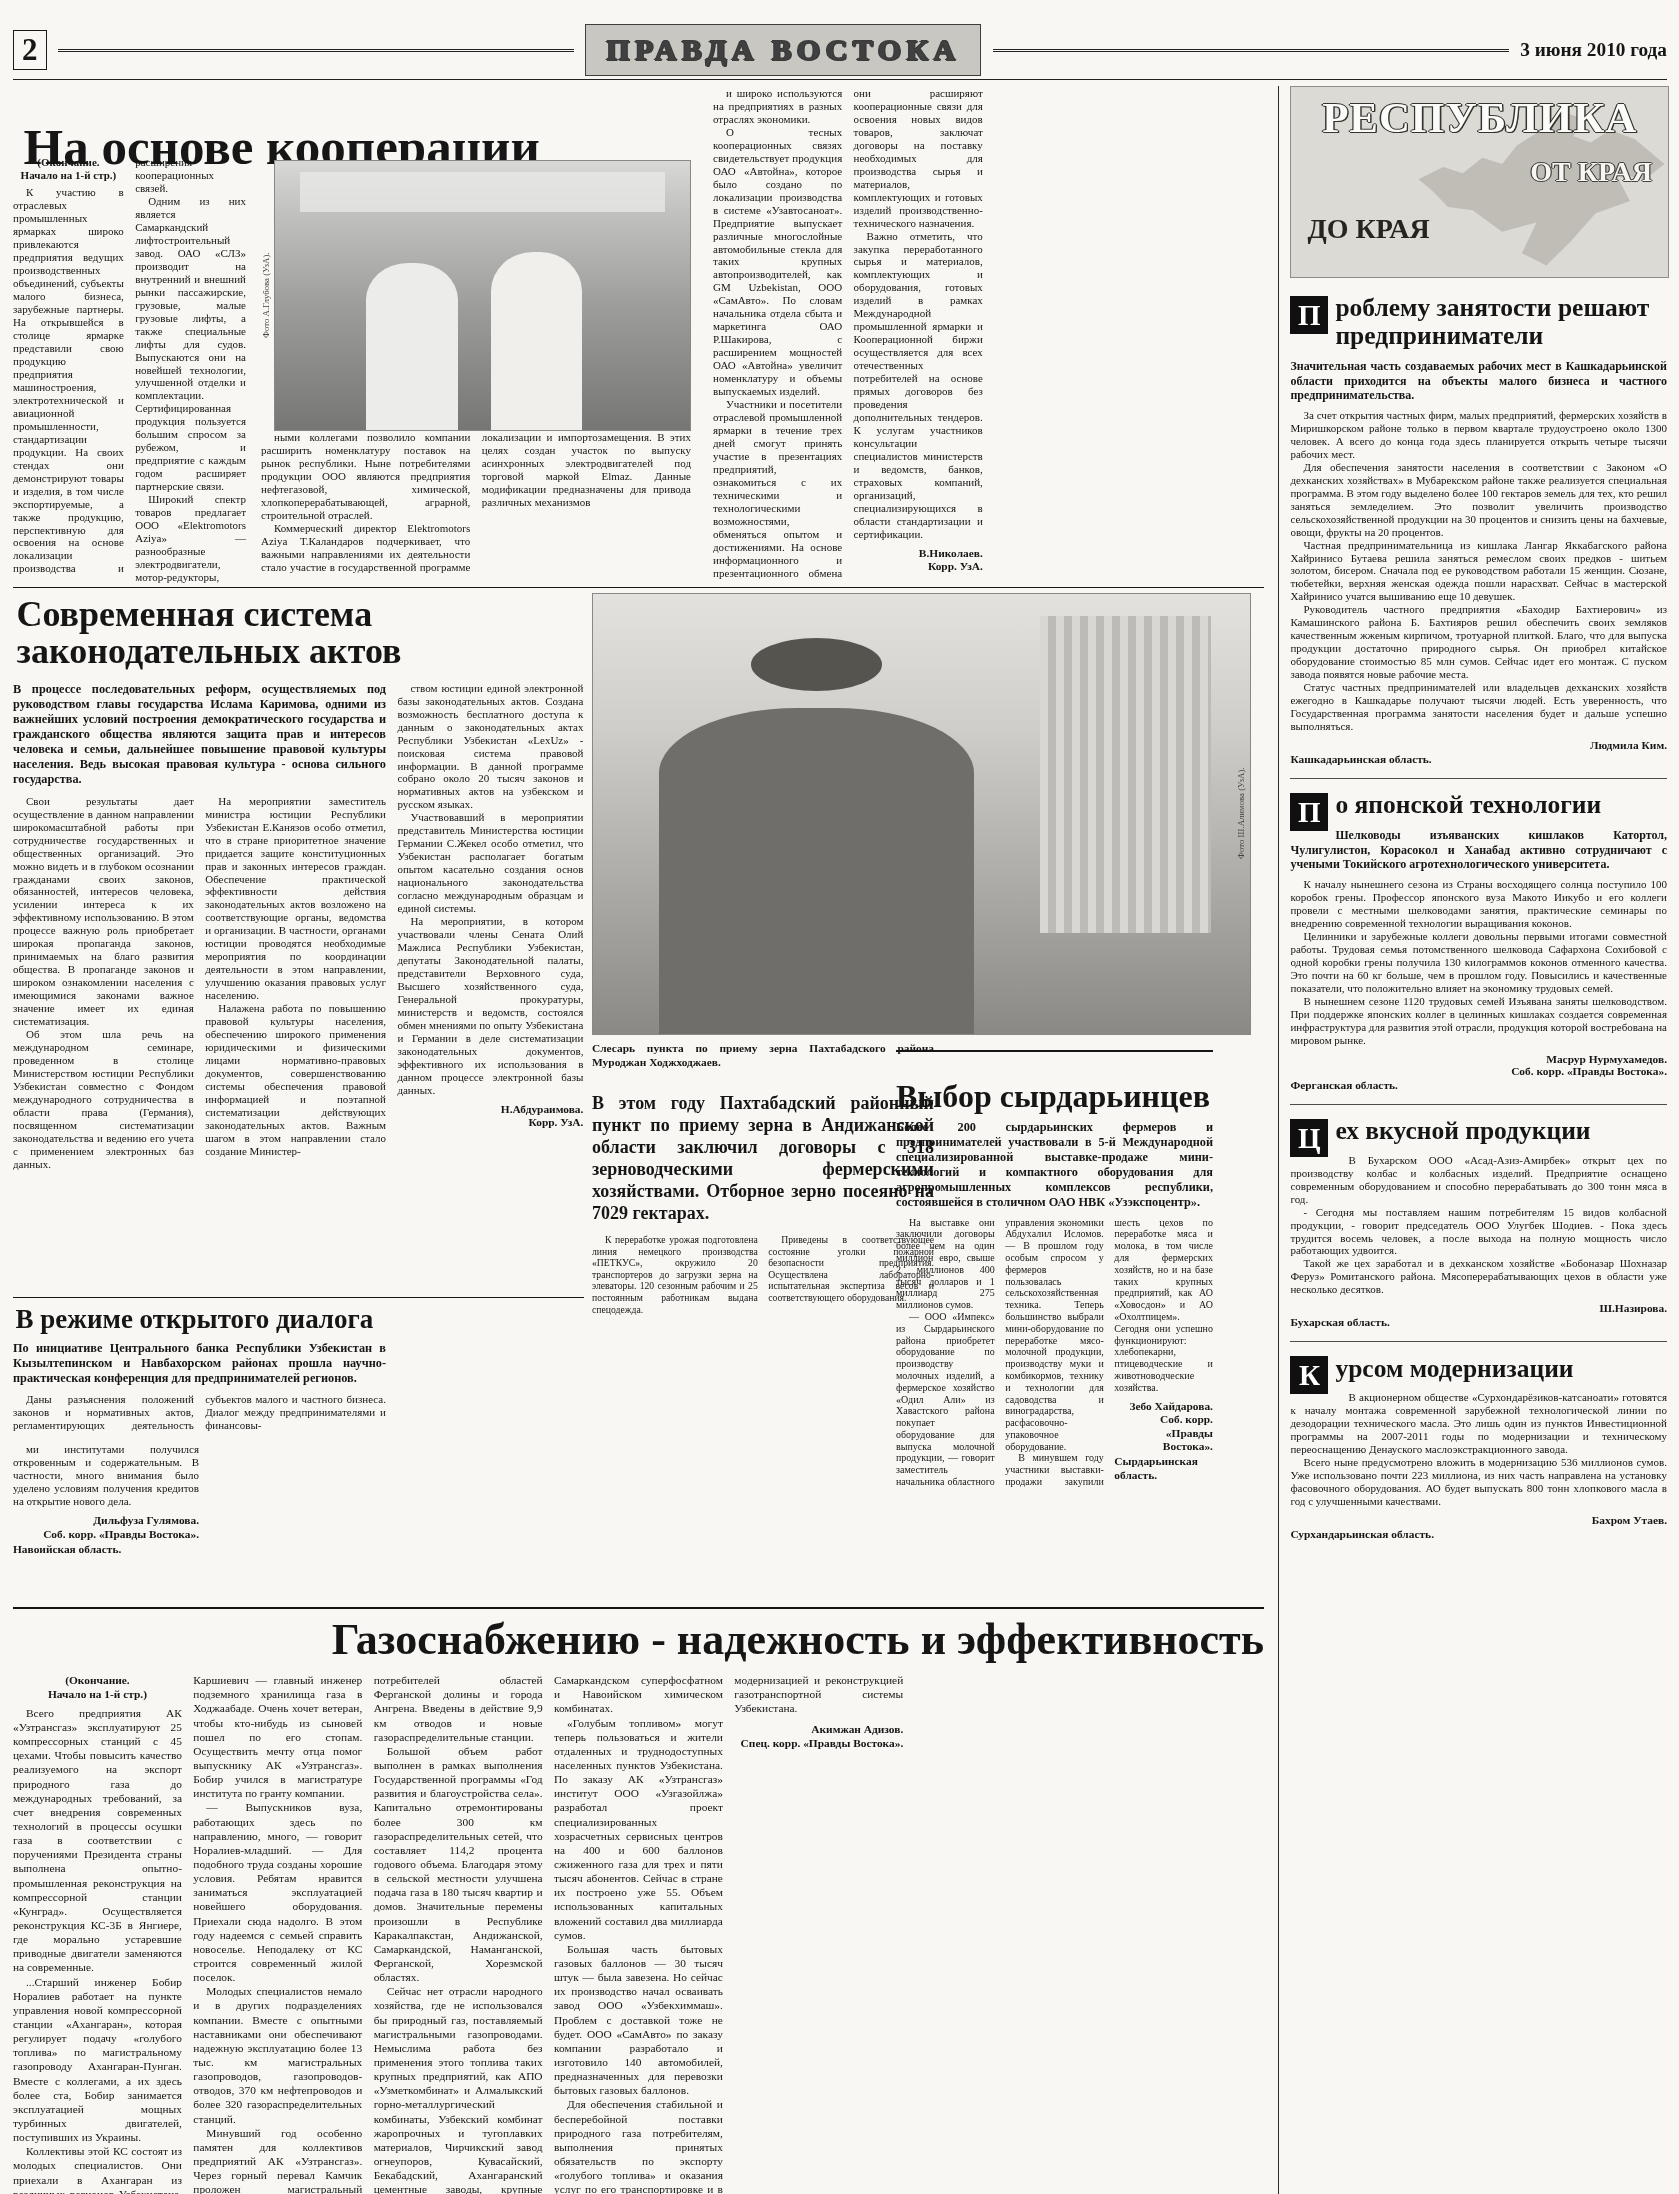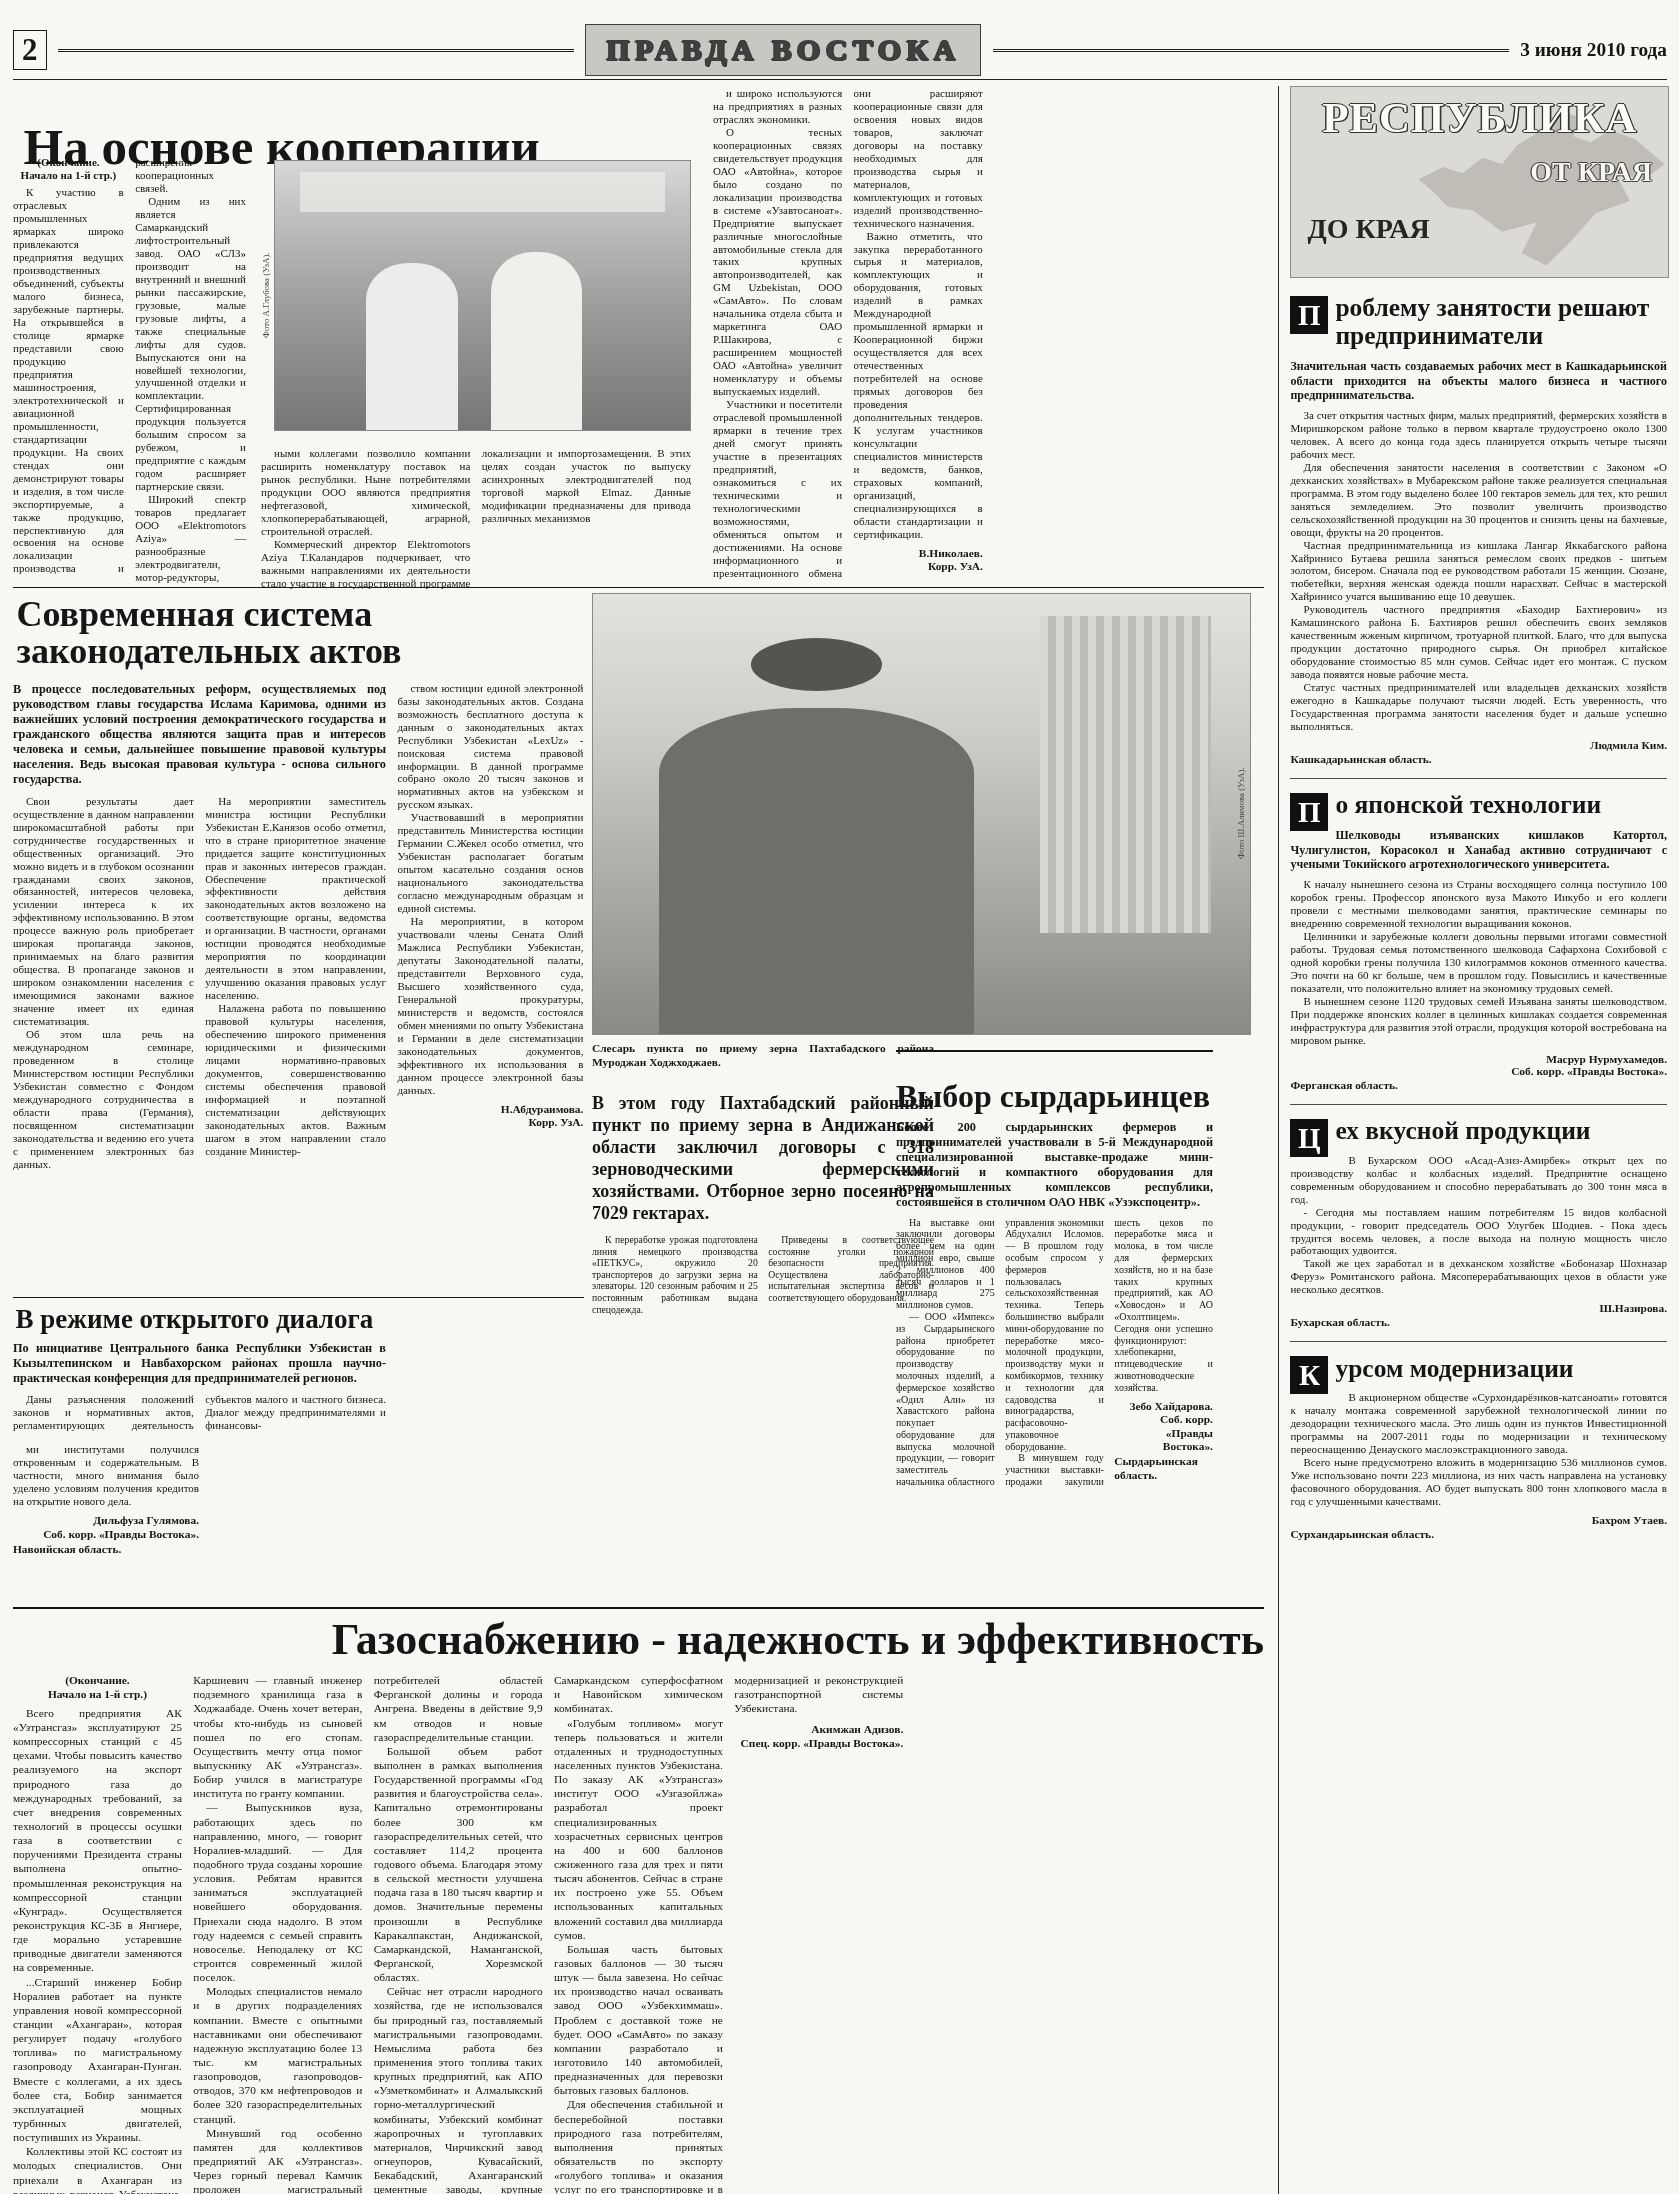--- a/index.html
+++ b/index.html
@@ -29,21 +29,21 @@
   .a1-headline{position:absolute;left:10.5px;top:1.8px;width:676px;font-weight:bold;font-size:51px;line-height:1;}
   .a1-left{position:absolute;left:0;top:70px;width:233px;height:430px;column-count:2;column-gap:11.4px;overflow:hidden;}
   .a1-photo{position:absolute;left:248px;top:74px;width:430px;}
   .photo-row{display:flex;}
   .credit-v{writing-mode:vertical-rl;transform:rotate(180deg);font-size:8.8px;color:#444;
             width:13px;text-align:center;flex:none;}
   .photo1{flex:1;height:269px;position:relative;background:linear-gradient(180deg,#d8d8d6 0%,#c2c2c0 18%,#9c9c9a 55%,#767674 100%);overflow:hidden;border:0.4px solid #888;}
   .ban-shape{position:absolute;top:4%;left:6%;right:6%;height:15%;background:#e9e9e7;opacity:.75;}
   .person-shape{position:absolute;bottom:0;width:22%;height:62%;background:#ececea;border-radius:46% 46% 0 0/22% 22% 0 0;}
   .p1{left:22%;} .p2{left:52%;height:66%;background:#f0efec;}
-  .a1-under{margin-top:16px;width:430px;height:151px;column-count:2;column-gap:11.4px;overflow:hidden;}
+  .a1-under{margin-top:0;width:430px;height:151px;column-count:2;column-gap:11.4px;overflow:hidden;}
   .a1-right{position:absolute;left:700px;top:0.9px;width:551px;height:498px;column-count:4;column-gap:11.4px;overflow:hidden;}
   
   .hr-main{position:absolute;left:13px;top:587px;width:1251px;border-top:1.3px solid #181818;}
   .art2{position:absolute;left:13px;top:593px;width:571px;height:685px;overflow:hidden;}
   .a2-headline{font-weight:bold;font-size:36px;line-height:1.05;white-space:pre-line;margin:2.6px 0 10.5px 3.5px;}
   .a2-body{display:flex;gap:11.4px;}
   .a2-leftzone{width:373px;flex:none;}
   .a2-twocol{margin-top:8px;column-count:2;column-gap:11.4px;}
   .a2-rightcol{width:186px;flex:none;}
   

